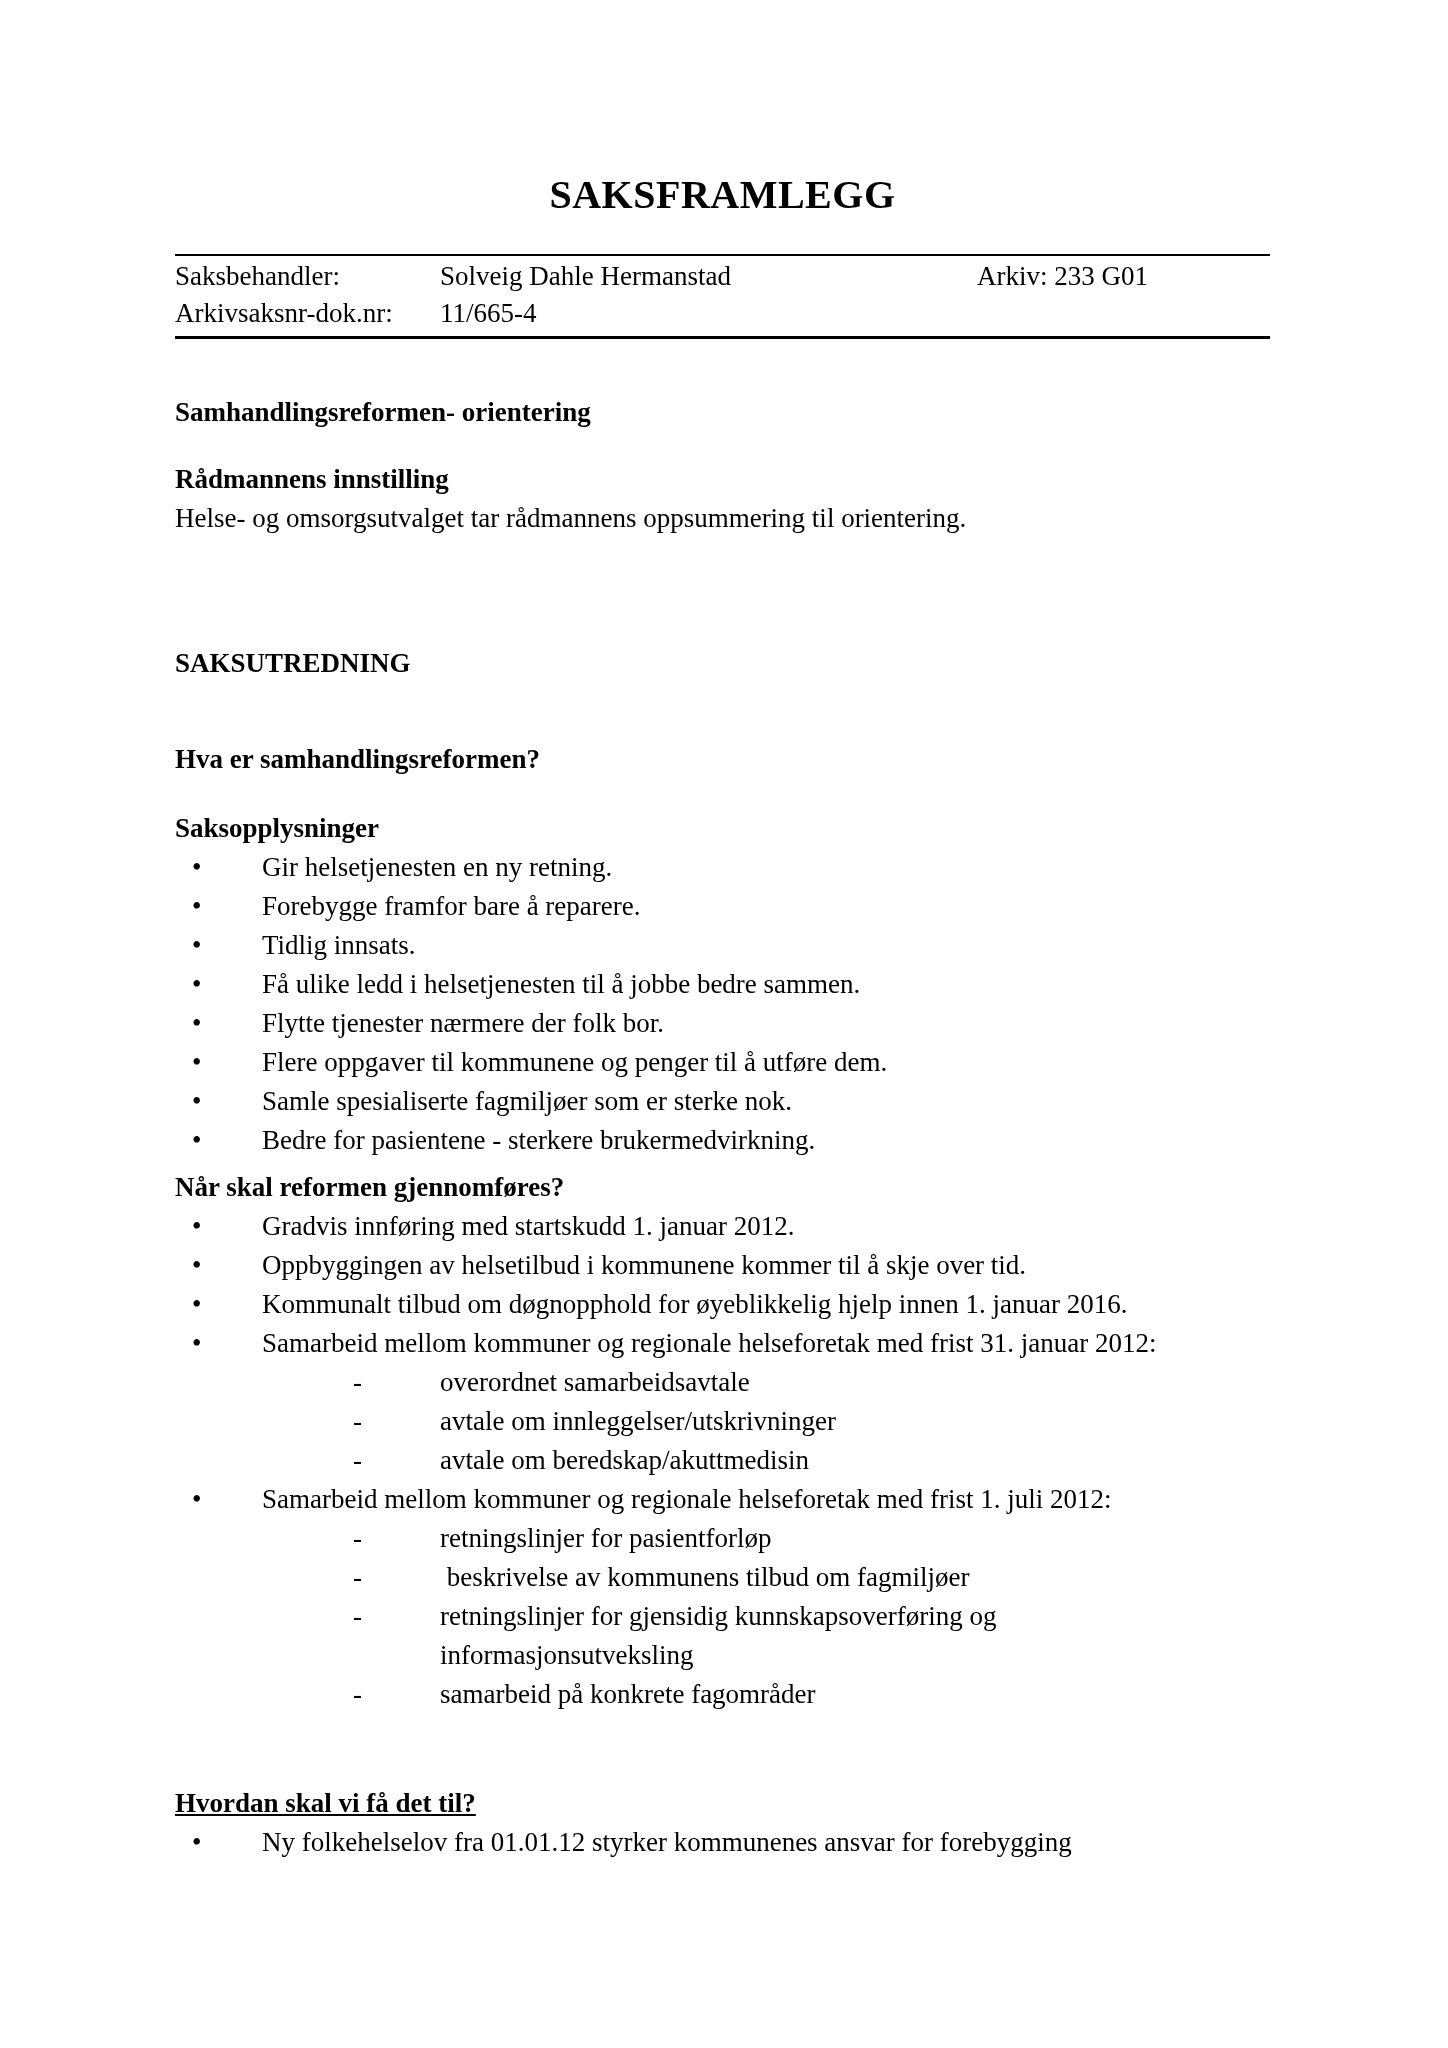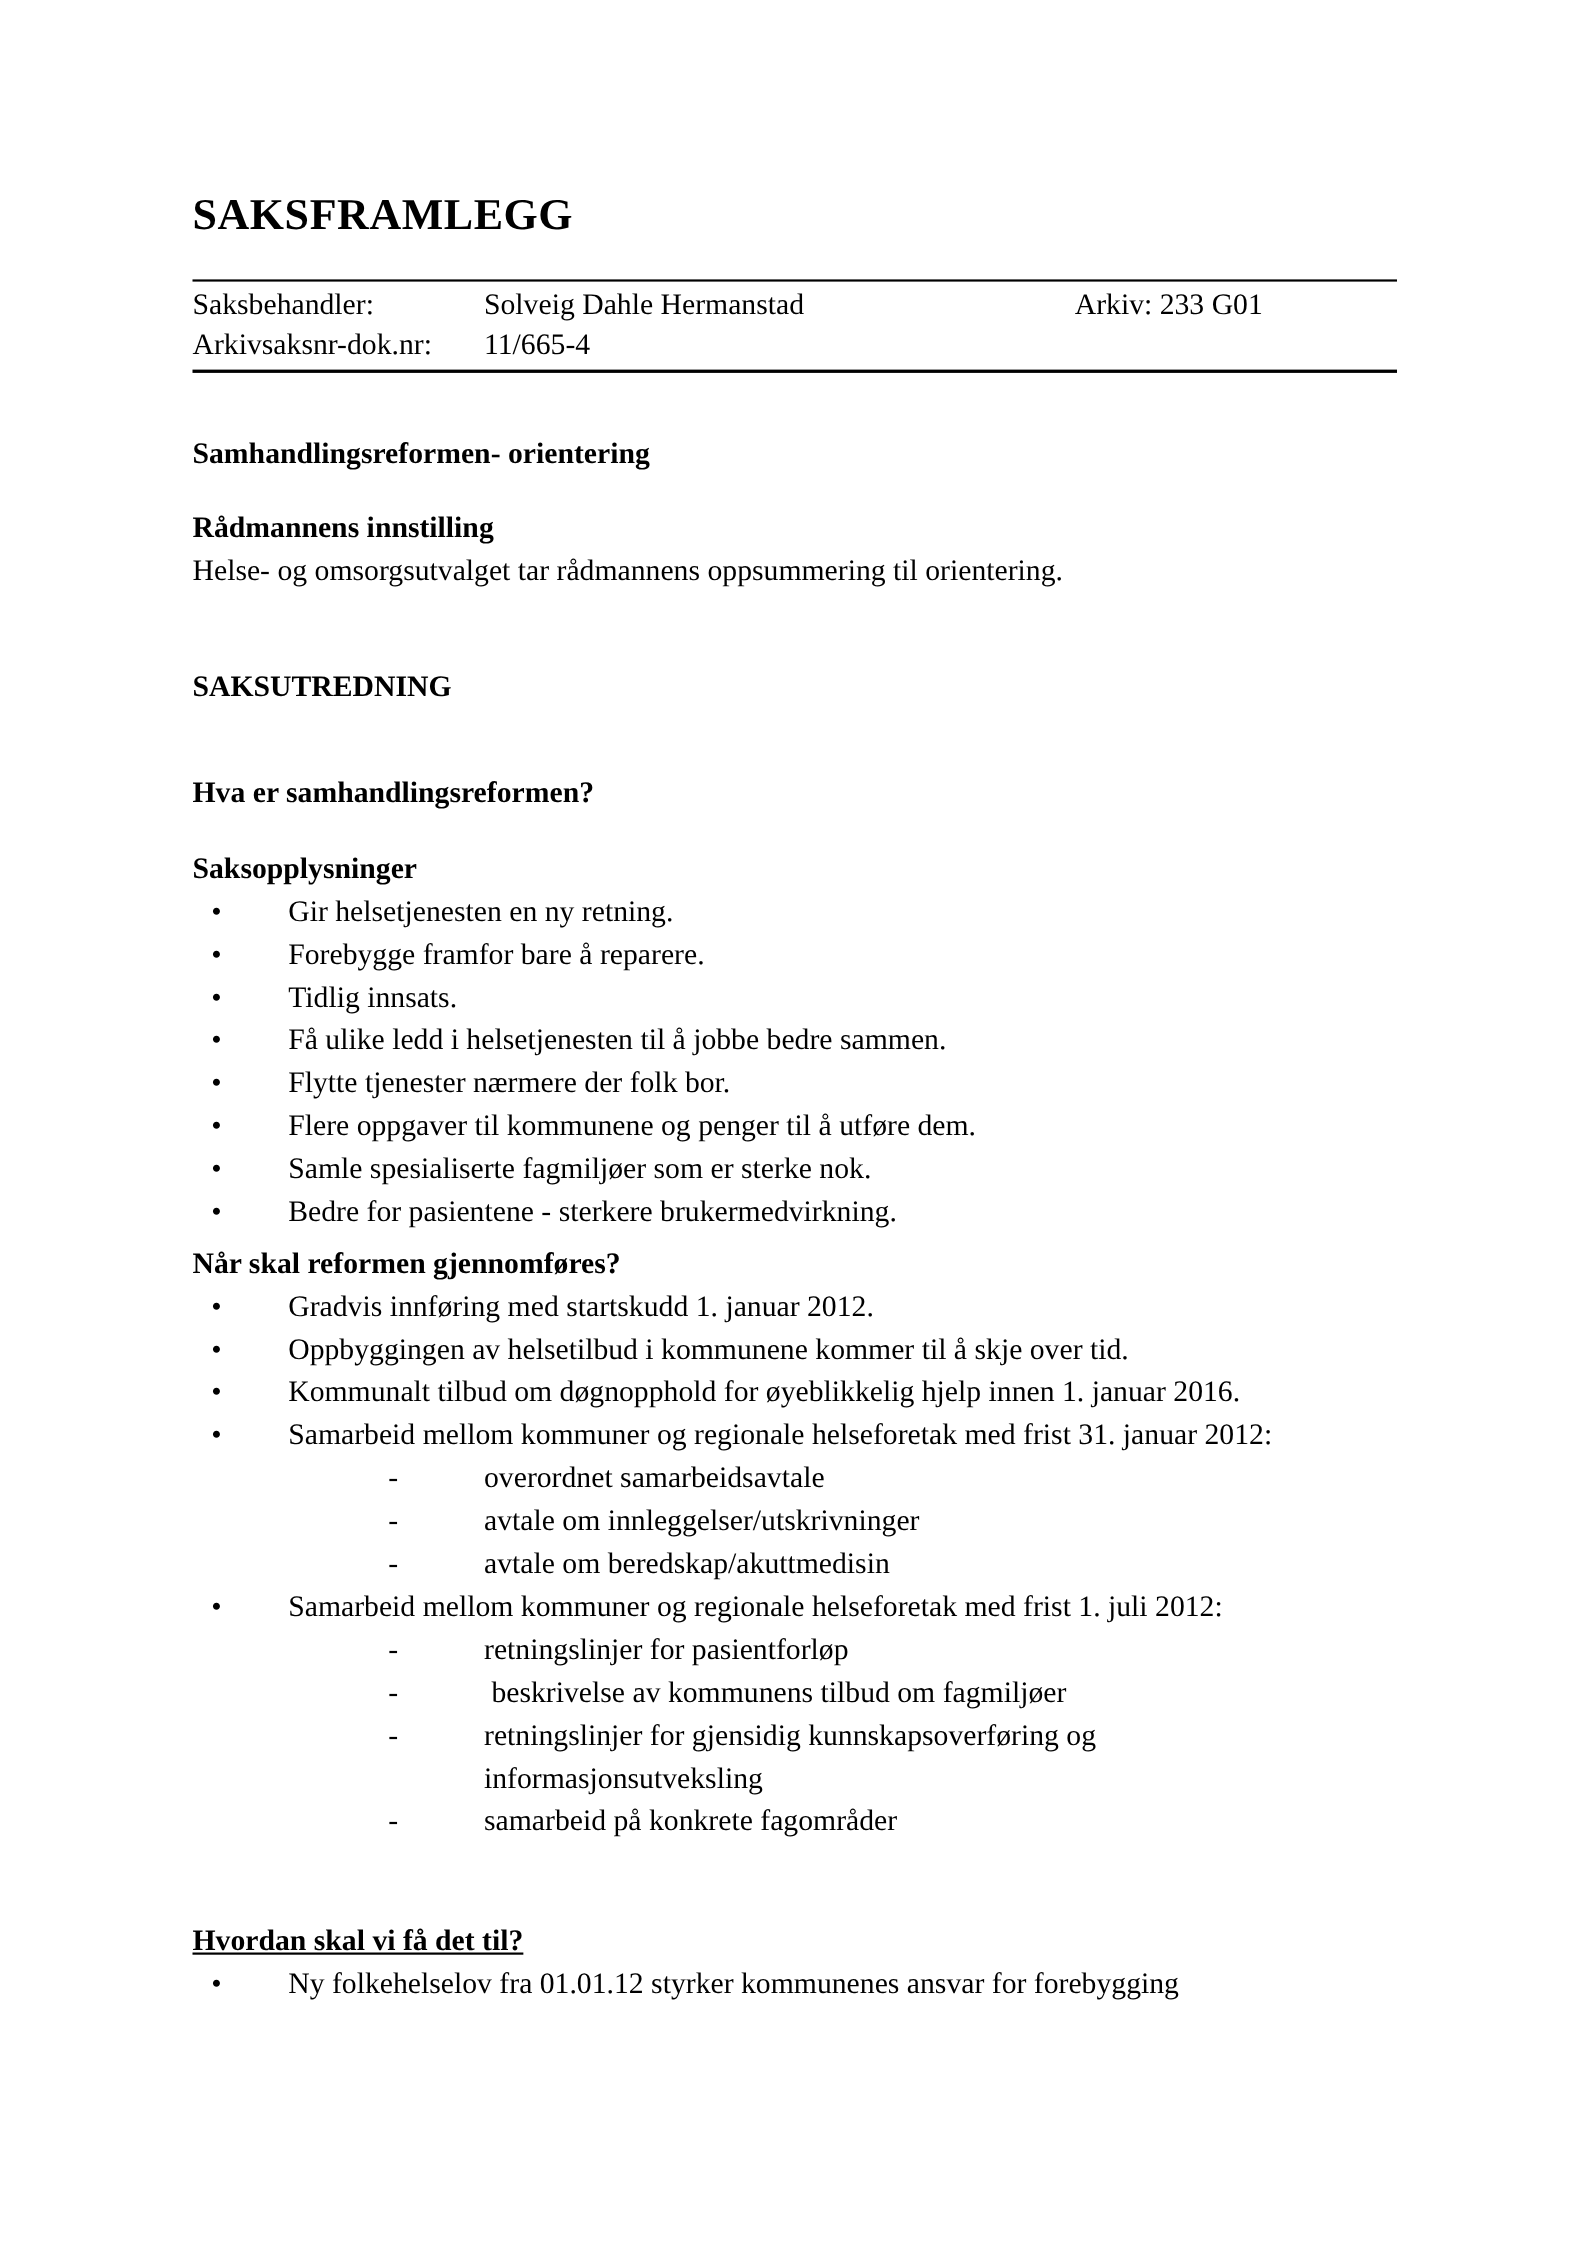--- a/index.html
+++ b/index.html
@@ -16,20 +16,21 @@
     padding: 172px 178px 0 175px;
     font-family: "Liberation Serif", serif;
     color: #000000;
     overflow: hidden;
   }
   .title {
     margin: 0;
     font-size: 40px;
     line-height: 46px;
     font-weight: bold;
+    text-align: center;
     letter-spacing: 0.5px;
   }
   .header-table {
     margin-top: 36px;
     border-top: 2px solid #000;
     border-bottom: 3px solid #000;
     padding: 2px 0 4px 0;
   }
   .header-table .row {
     position: relative;
@@ -47,21 +48,21 @@
     line-height: 39px;
     font-weight: bold;
   }
   .subject          { margin-top: 54px; }
   .innstilling-h    { margin-top: 28px; }
   .body-p {
     margin: 0;
     font-size: 27px;
     line-height: 39px;
   }
-  .saksutredning-h  { margin-top: 67px; }
+  .saksutredning-h  { margin-top: 106px; }
   .saksopplysninger-h { margin-top: 30px; }
   .hva-h            { margin-top: 57px; }
   .naar-h           { margin-top: 8px; }
   .hvordan-h        { margin-top: 70px; text-decoration: underline; }
 
   ul.bullets, ul.sub-items {
     list-style: none;
     margin: 0;
     padding: 0;
     font-size: 27px;

